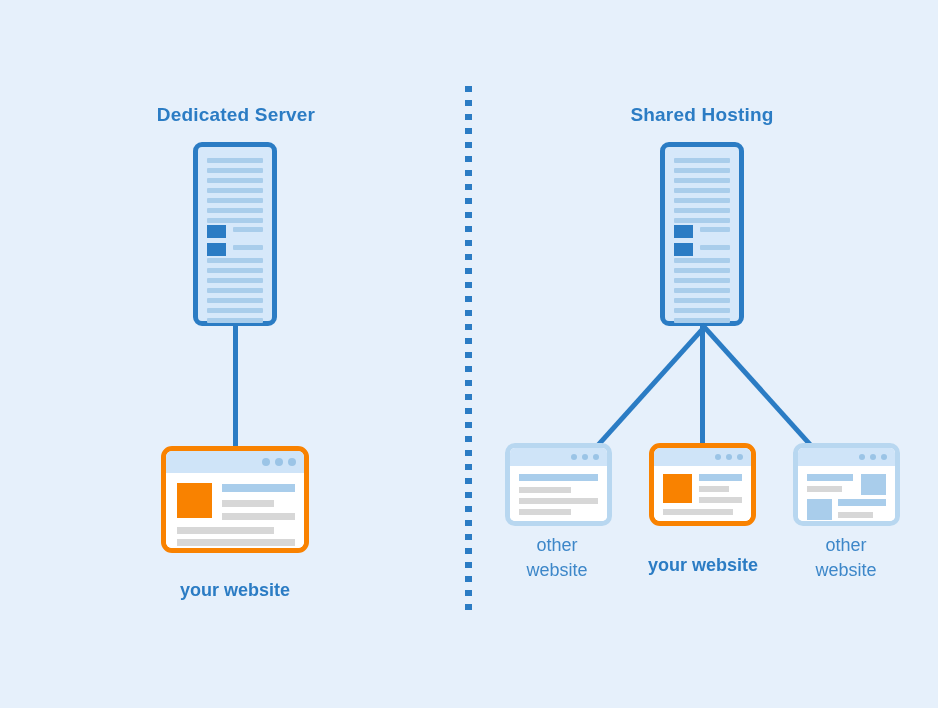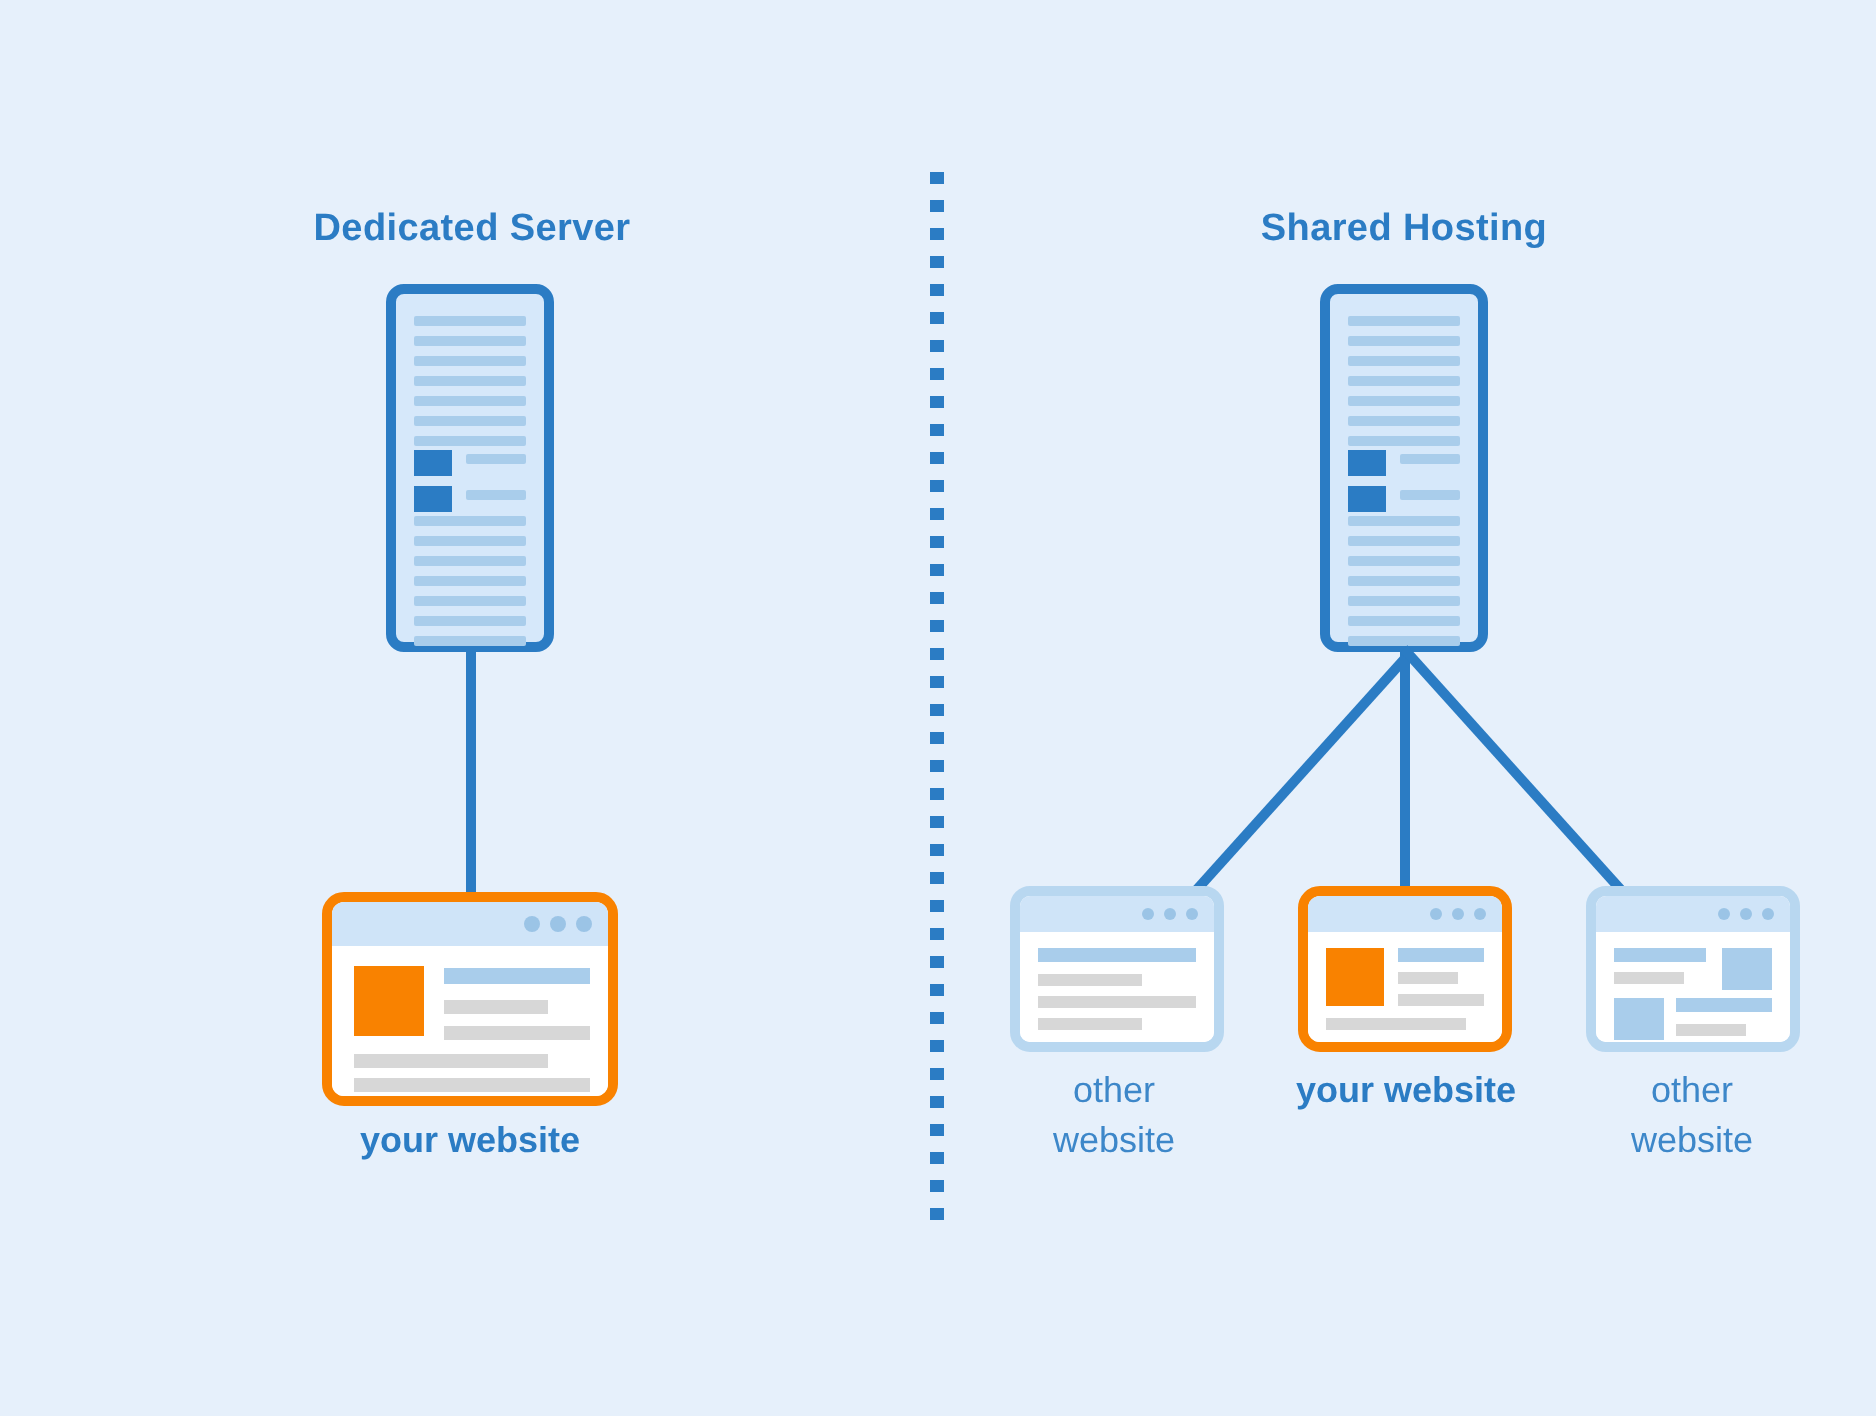--- a/index.html
+++ b/index.html
@@ -137,21 +137,21 @@
 
   
   .caption {
     position: absolute;
     text-align: center;
     color: #2b7cc4;
     font-size: 18px;
     line-height: 25px;
     white-space: pre-line;
   }
-  .caption.bold { font-weight: bold; }
+  .caption.bold { font-weight: bold; margin-top: 20px; }
   .caption.light { font-weight: normal; color: #3d87c9; }
 </style>
 </head>
 <body>
 
 <div id="stage">
 
   <div id="title-dedicated" class="panel-title">Dedicated Server</div>
 
   <div id="title-shared" class="panel-title">Shared Hosting</div>

